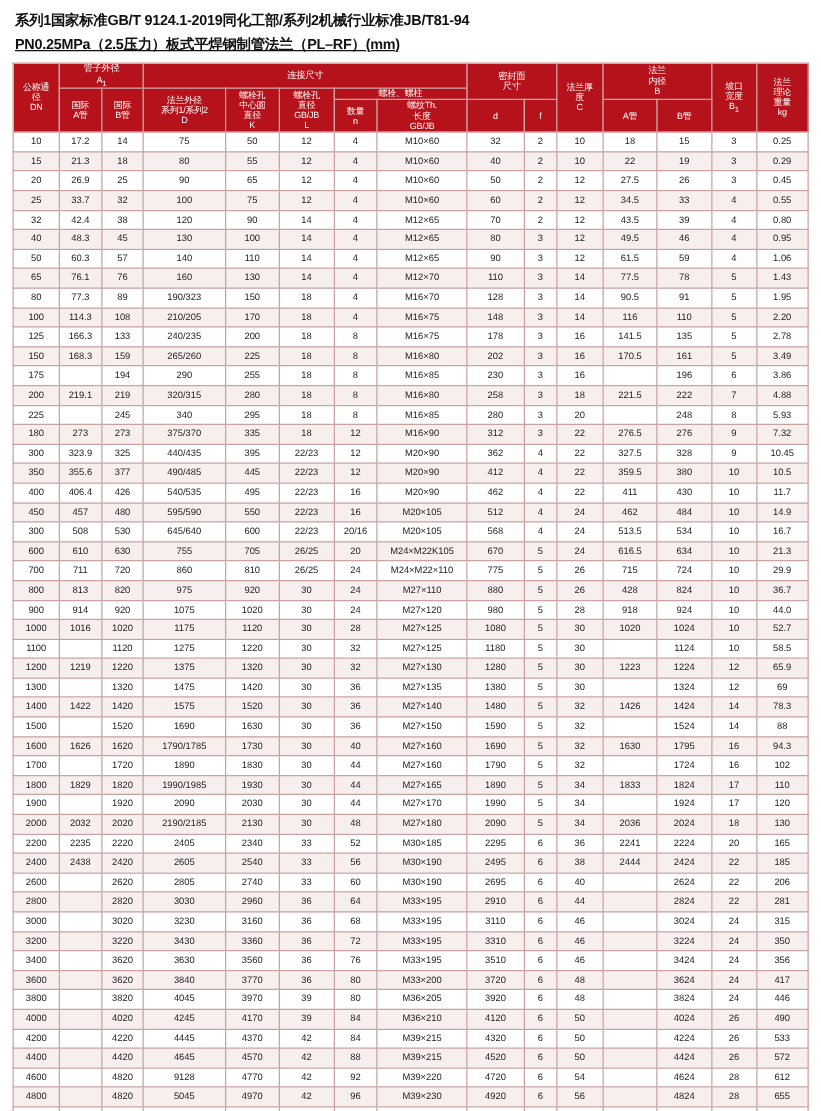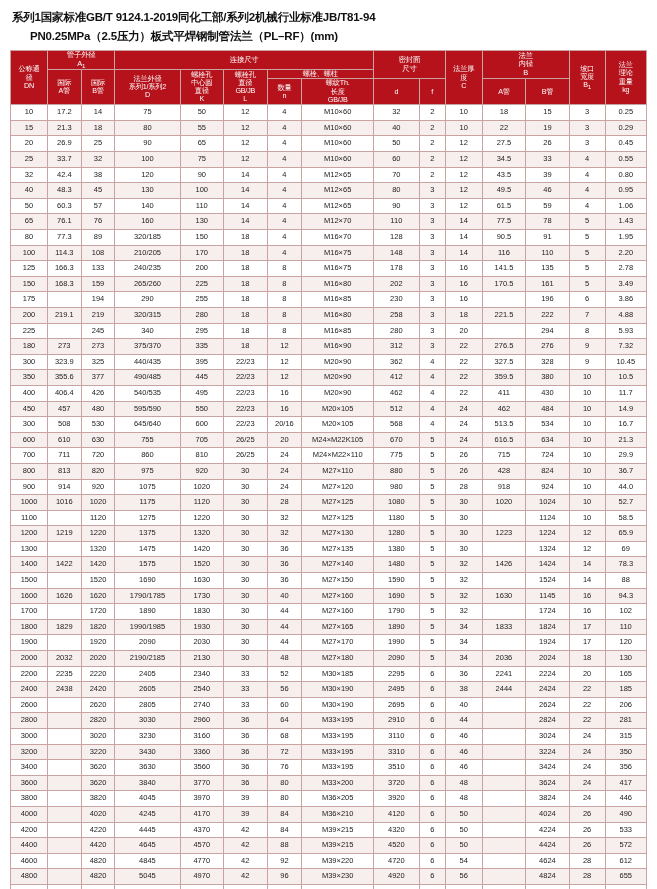--- a/index.html
+++ b/index.html
@@ -28,21 +28,22 @@
     letter-spacing: -0.2px;
     line-height: 1.35;
     margin: 2px 0 0 2px;
   }
   .title-2 {
     font-size: 11.5px;
     font-weight: bold;
     color: #111;
     letter-spacing: -0.2px;
     line-height: 1.35;
-    margin: 3px 0 6px 20px;
+    margin: 3px 0 6px 2px;
+    text-decoration: underline;
   }
   table.flange {
     border-collapse: collapse;
     width: 637px;
     table-layout: fixed;
     font-size: 7.4px;
   }
   table.flange th, table.flange td {
     border: 0.6px solid #c9a2a2;
     padding: 0;
@@ -266,21 +267,21 @@
           <td>14</td>
           <td>77.5</td>
           <td>78</td>
           <td>5</td>
           <td>1.43</td>
         </tr>
         <tr>
           <td class="dn">80</td>
           <td>77.3</td>
           <td>89</td>
-          <td>320/185</td>
+          <td>190/323</td>
           <td>150</td>
           <td>18</td>
           <td>4</td>
           <td>M16×70</td>
           <td>128</td>
           <td>3</td>
           <td>14</td>
           <td>90.5</td>
           <td>91</td>
           <td>5</td>
@@ -377,21 +378,21 @@
           <td>245</td>
           <td>340</td>
           <td>295</td>
           <td>18</td>
           <td>8</td>
           <td>M16×85</td>
           <td>280</td>
           <td>3</td>
           <td>20</td>
           <td></td>
-          <td>294</td>
+          <td>248</td>
           <td>8</td>
           <td>5.93</td>
         </tr>
         <tr>
           <td class="dn">180</td>
           <td>273</td>
           <td>273</td>
           <td>375/370</td>
           <td>335</td>
           <td>18</td>
@@ -666,21 +667,21 @@
           <td>1620</td>
           <td>1790/1785</td>
           <td>1730</td>
           <td>30</td>
           <td>40</td>
           <td>M27×160</td>
           <td>1690</td>
           <td>5</td>
           <td>32</td>
           <td>1630</td>
-          <td>1145</td>
+          <td>1795</td>
           <td>16</td>
           <td>94.3</td>
         </tr>
         <tr>
           <td class="dn">1700</td>
           <td></td>
           <td>1720</td>
           <td>1890</td>
           <td>1830</td>
           <td>30</td>
@@ -946,21 +947,21 @@
           <td>50</td>
           <td></td>
           <td>4424</td>
           <td>26</td>
           <td>572</td>
         </tr>
         <tr>
           <td class="dn">4600</td>
           <td></td>
           <td>4820</td>
-          <td>4845</td>
+          <td>9128</td>
           <td>4770</td>
           <td>42</td>
           <td>92</td>
           <td>M39×220</td>
           <td>4720</td>
           <td>6</td>
           <td>54</td>
           <td></td>
           <td>4624</td>
           <td>28</td>

